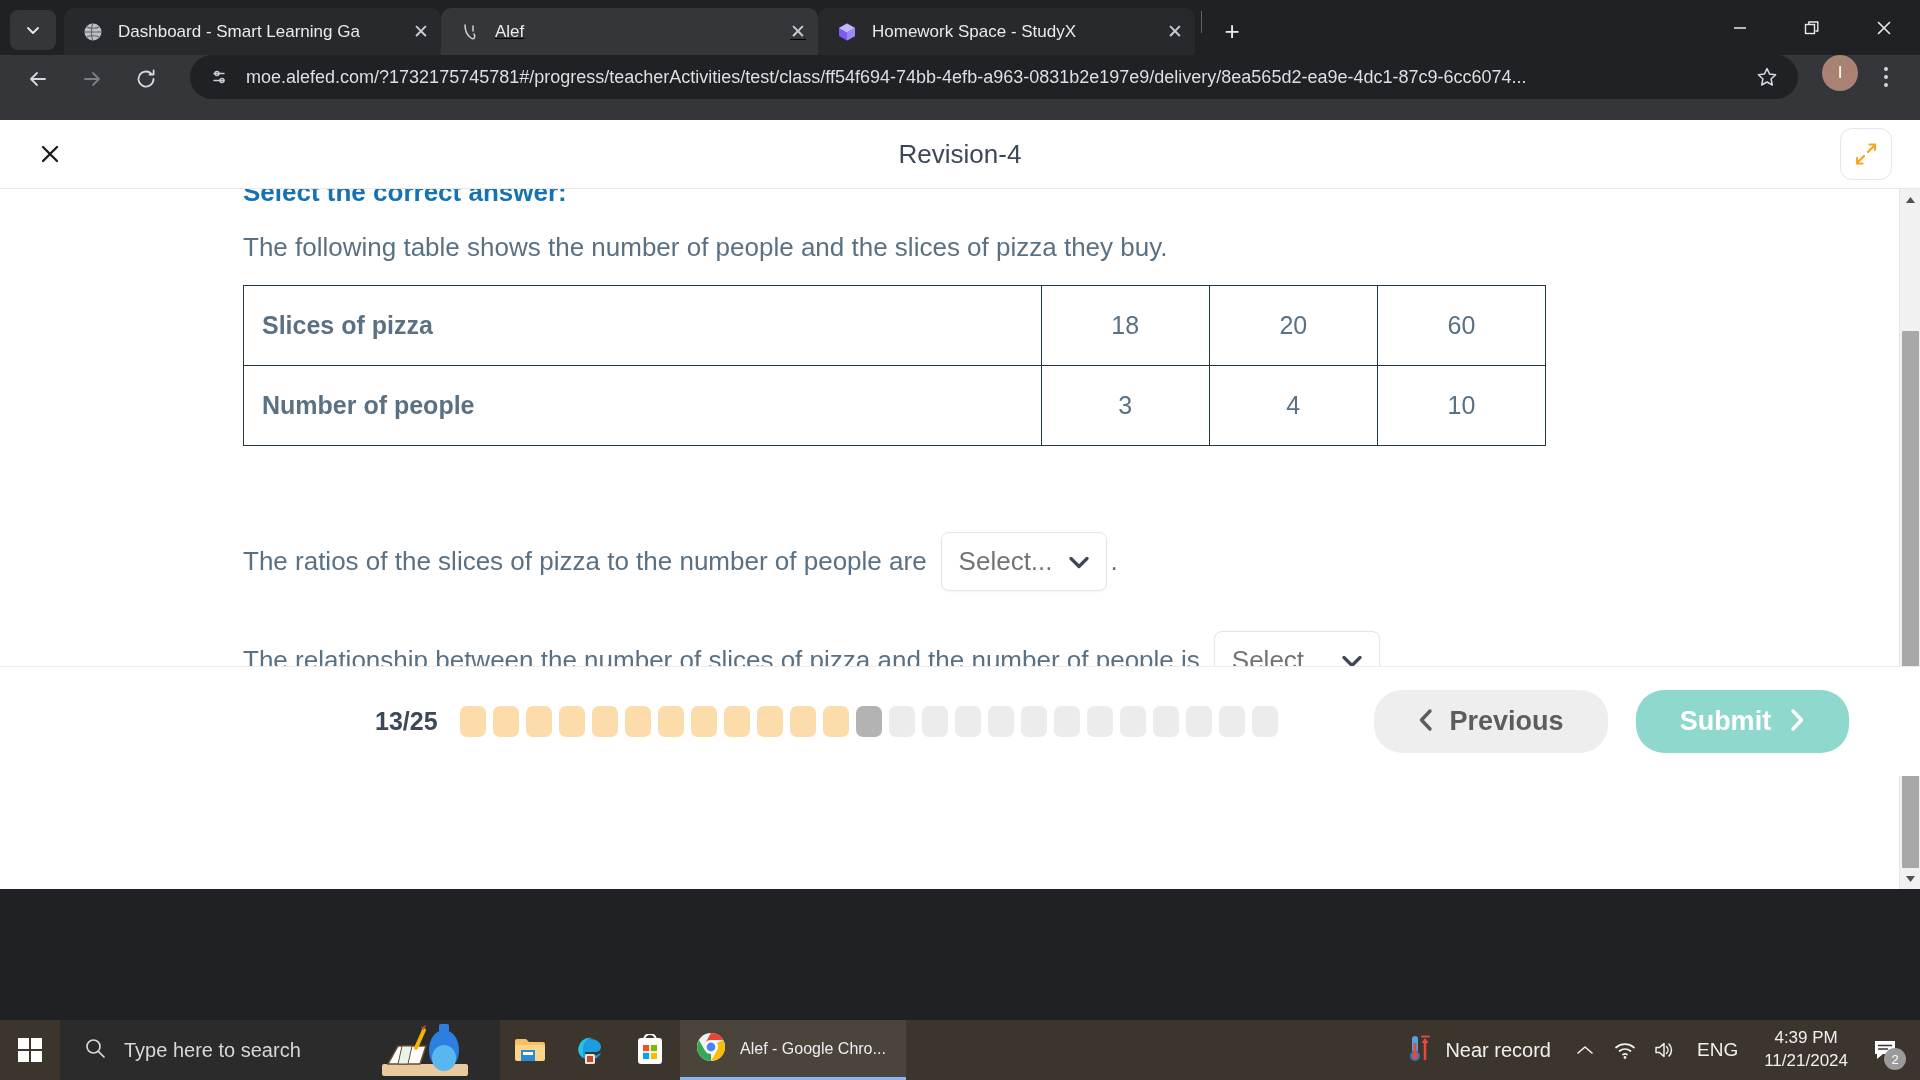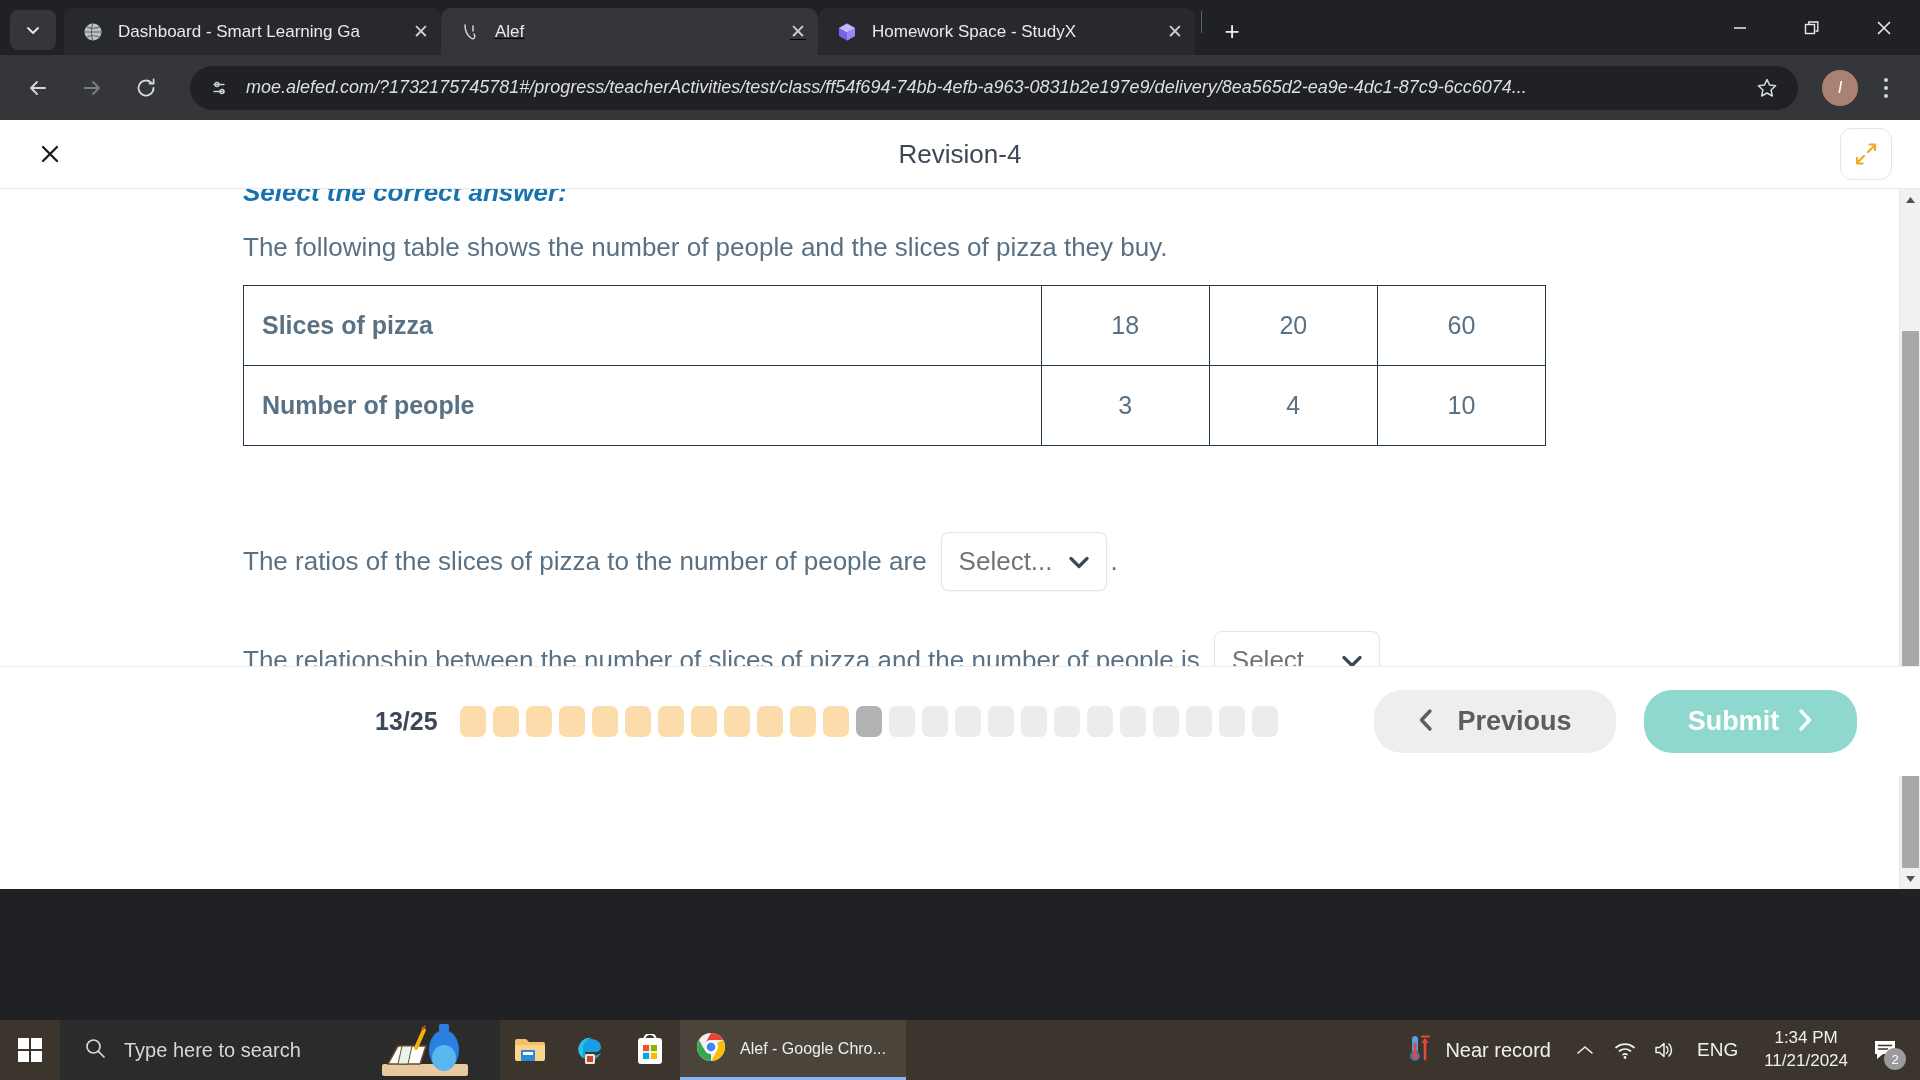--- a/index.html
+++ b/index.html
@@ -62,21 +62,21 @@
     display: flex; align-items: center;
   }
   .wc {
     width: 72px; height: 55px;
     display: flex; align-items: center; justify-content: center;
     color: #e8eaed;
   }
 
   .toolbar {
     height: 65px; background: #35363a;
-    display: flex; align-items: center; padding: 0 14px; font-style: italic;
+    display: flex; padding: 0 14px;
   }
   .tb-icon {
     width: 48px; height: 48px; flex: 0 0 auto;
     display: flex; align-items: center; justify-content: center;
     color: #c9cdd1; margin-right: 6px;
   }
   .omnibox {
     flex: 1 1 auto; height: 44px; background: #202124;
     border-radius: 22px; display: flex; align-items: center;
     padding: 0 10px 0 16px; margin: 0 10px 0 14px; overflow: hidden;
@@ -131,21 +131,21 @@
   }
   .hdr-divider { height: 1px; background: #e9e9ea; }
 
   .content-wrap {
     position: relative; height: 700px; overflow: hidden; background: #fff;
   }
   .content {
     padding: 0 0 0 243px; position: relative;
   }
   .q-instruction {
-    color: #1773b0; font-size: 26px; font-weight: bold; font-style: italic;
+    color: #1773b0; font-size: 26px; font-weight: bold; 
     margin-top: -12px;
   }
   .q-stem {
     color: #5a7184; font-size: 26px; margin-top: 24px;
   }
   table.qtable {
     border-collapse: collapse; margin-top: 22px; width: 1303px;
     table-layout: fixed;
   }
   table.qtable td {
@@ -196,21 +196,21 @@
   }
   .pnum {
     color: #3c4858; font-size: 25px; font-weight: bold; margin-left: 375px;
   }
   .dots { display: flex; gap: 7px; margin-left: 22px; }
   .dot { width: 26px; height: 31px; border-radius: 7px; }
   .dot.done { background: #fcdcab; }
   .dot.current { background: #b3b3b3; }
   .dot.todo { background: #ececec; }
   .btn-prev {
-    display: inline-flex; align-items: center; gap: 24px;
+    display: inline-flex; align-items: center; gap: 16px;
     background: #eeeeee; color: #5d5d5d;
     border-radius: 28px; padding: 16px 44px;
     font-size: 27px; font-weight: bold; margin-left: 96px;
   }
   .btn-submit {
     display: inline-flex; align-items: center; gap: 18px;
     background: #8ed8cd; color: #ffffff;
     border-radius: 28px; padding: 16px 44px;
     font-size: 27px; font-weight: bold; margin-left: 28px;
   }
@@ -608,21 +608,21 @@
       </div>
       <div class="tray-ic">
         <svg width="24" height="20" viewBox="0 0 24 20">
           <path d="M3 7.5h3.5L11 3.5v13L6.5 12.5H3z" fill="none" stroke="#f0f0f0" stroke-width="1.5" stroke-linejoin="round"></path>
           <path d="M13.5 6.5a5 5 0 0 1 0 7" stroke="#f0f0f0" stroke-width="1.5" fill="none" stroke-linecap="round"></path>
           <path d="M16 4a8.5 8.5 0 0 1 0 12" stroke="#f0f0f0" stroke-width="1.5" fill="none" stroke-linecap="round"></path>
         </svg>
       </div>
       <div class="tray-lang">ENG</div>
       <div class="tray-clock">
-        <div>1:34 PM</div>
+        <div>4:39 PM</div>
         <div>11/21/2024</div>
       </div>
       <div class="tray-notif">
         <svg width="26" height="24" viewBox="0 0 26 24">
           <path d="M3 3h20v13H11l-6 5V16H3z" fill="#ffffff"></path>
           <path d="M6.5 7.5h13M6.5 11h9" stroke="#3b352e" stroke-width="1.5" stroke-linecap="round"></path>
         </svg>
         <span class="notif-badge">2</span>
       </div>
     </div>

